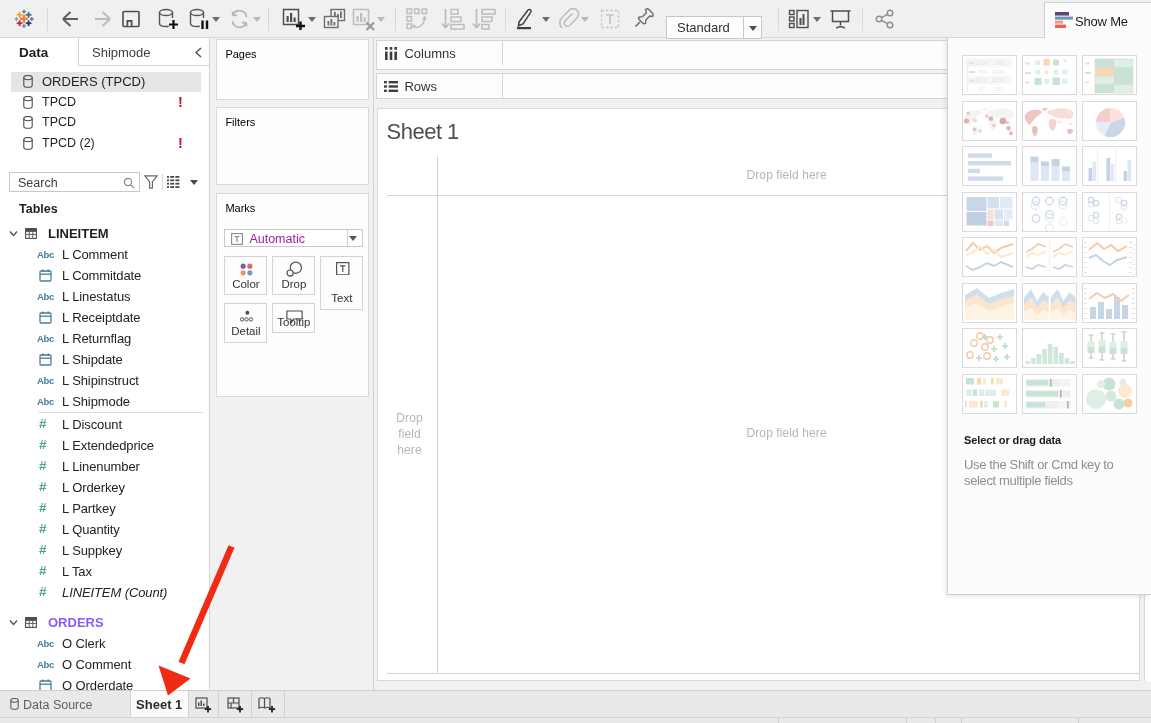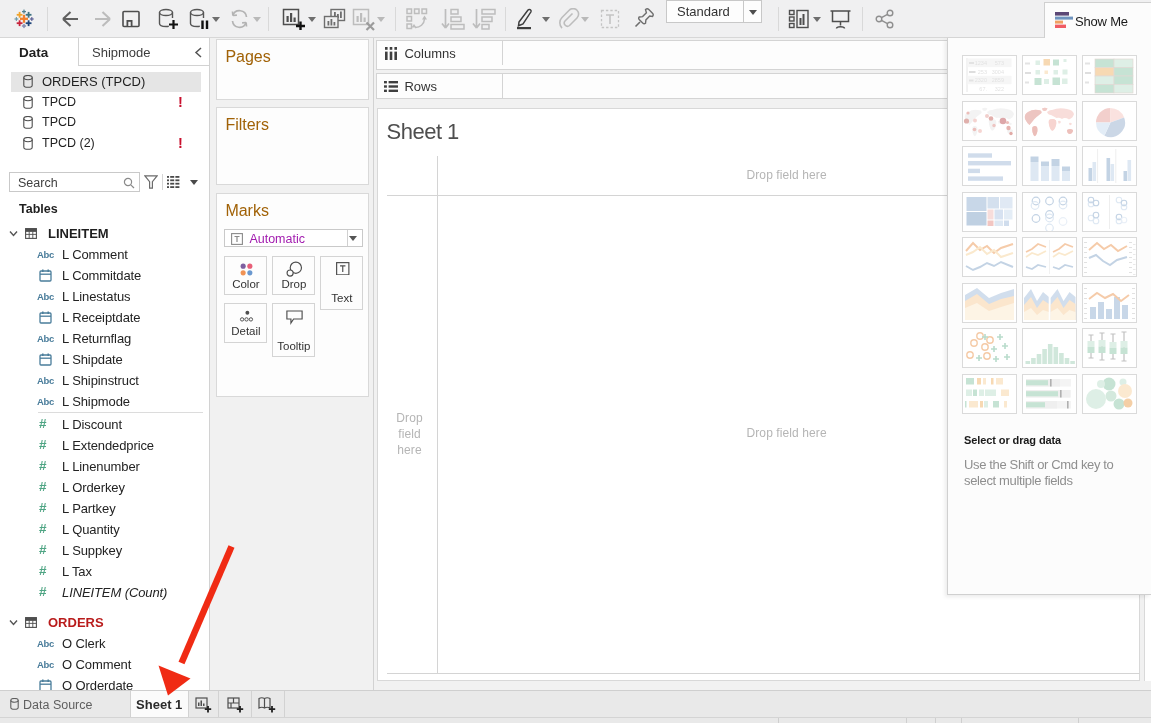--- a/index.html
+++ b/index.html
@@ -9,21 +9,21 @@
 #toolbar { left:0; top:0; width:1151px; height:38px; background:#f0f0f1; border-bottom:1px solid #d7d7d7; }
 .tsep { position:absolute; top:7px; width:1px; height:24px; background:#d9d9d9; }
 .caret { position:absolute; width:0; height:0; border-left:4px solid transparent; border-right:4px solid transparent; border-top:5px solid #6e6e6e; }
 .caret.lt { border-top-color:#b9b9b9; }
 #leftpanel { left:0; top:38px; width:210px; height:652px; background:#fff; }
 #vsep1 { left:209px; top:38px; width:1px; height:652px; background:#d2d2d2; }
 #midcol { left:210px; top:38px; width:164px; height:652px; background:#f1f1f1; }
 #vsep2 { left:373px; top:38px; width:1px; height:652px; background:#d2d2d2; }
 #canvasarea { left:374px; top:38px; width:777px; height:652px; background:#f1f1f1; }
 .card { position:absolute; background:#fdfdfd; border:1px solid #d9d9d9; }
-.cardlabel { position:absolute; font-size:16px; color:#a16207; }
+.cardlabel { position:absolute; font-size:11px; color:#000000; }
 #tabbar { left:0; top:690px; width:1151px; height:27px; background:#e9e9e9; border-top:1px solid #cfcfcf; }
 #statusbar { left:0; top:717px; width:1151px; height:6px; background:#e9e9e9; border-top:1px solid #d4d4d4; }
 .ssep { position:absolute; top:0px; width:1px; height:6px; background:#cfcfcf; }
 .tbsep { position:absolute; top:0; width:1px; height:26px; background:#d2d2d2; }
 #showme { left:947px; top:38px; width:204px; height:557px; background:#fcfcfc; border-left:1px solid #d0d0d0; border-bottom:1px solid #d0d0d0; box-shadow:-2px 2px 4px rgba(0,0,0,0.08); }
 #showmebtn { left:1044px; top:2px; width:107px; height:36px; background:#fcfcfc; border-left:1px solid #d0d0d0; border-top:1px solid #d0d0d0; }
 .thumb { position:absolute; width:55px; height:40px; background:#fff; border:1px solid #dadada; }
 .thumb svg { opacity:0.78; }
 .fieldrow { position:absolute; left:0; width:209px; height:21px; font-size:13px; color:#232323; }
 .fieldrow .nm { position:absolute; left:62px; top:3px; letter-spacing:-0.1px; }
@@ -114,21 +114,21 @@
  </div>
  <div class="abs mkbtn" style="left:7px;top:109px;width:43px;height:39.5px">
   <svg class="abs" style="left:14px;top:6px" width="15" height="13.5" viewBox="0 0 17 15">
           <circle cx="9.5" cy="3" r="2.2" fill="#4e4e4e"></circle>
           <circle cx="3.5" cy="10.5" r="1.9" fill="none" stroke="#4e4e4e" stroke-width="1.1"></circle>
           <circle cx="8.5" cy="10.5" r="1.9" fill="none" stroke="#4e4e4e" stroke-width="1.1"></circle>
           <circle cx="13.5" cy="10.5" r="1.9" fill="none" stroke="#4e4e4e" stroke-width="1.1"></circle>
         </svg>
   <div class="mklbl">Detail</div>
  </div>
- <div class="abs mkbtn" style="left:55px;top:109px;width:43px;height:54px">
+ <div class="abs mkbtn" style="left:55px;top:109px;width:43px;height:30px">
   <svg class="abs" style="left:13px;top:6px" width="17" height="14.5" viewBox="0 0 19 16">
           <path d="M1 1 H18 V10 H8.5 L5.5 14.5 V10 H1 Z" fill="none" stroke="#4e4e4e" stroke-width="1.3"></path>
         </svg>
   <div class="mklbl">Tooltip</div>
  </div>
 </div>
 </div>
 <div class="abs" id="toolbar">
 <svg class="abs" style="left:12px;top:7px" width="24" height="24" viewBox="0 0 24 24">
       <rect x="10.85" y="7.80" width="2.3" height="8" fill="#f2802f"></rect>
@@ -244,21 +244,21 @@
 </svg>
 <div class="caret lt" style="left:581px;top:17px"></div>
 <svg class="abs" style="left:600px;top:9px" width="20" height="20" viewBox="0 0 20 20">
  <rect x="1.5" y="1.5" width="17" height="17" fill="none" stroke="#c4c4c4" stroke-width="1.3" stroke-dasharray="2.4 2"></rect>
  <path d="M6 6 h8 M10 6 v9" stroke="#c4c4c4" stroke-width="1.6" fill="none"></path>
 </svg>
 <svg class="abs" style="left:633px;top:8px" width="21" height="22" viewBox="0 0 21 22">
  <path d="M12.5 1.5 c1,-0.8 2.5,-0.8 3.3,0 l3.7 3.7 c0.8,0.8 0.8,2.3 0,3.3 l-2.8,-0.4 -3.8,3.8 -0.4,3.4 c-1,0.8 -2,0.6 -2.8,-0.2 l-3.3,-3.3 c-0.8,-0.8 -1,-1.8 -0.2,-2.8 l3.4,-0.4 3.8,-3.8 z" fill="none" stroke="#6e6e6e" stroke-width="1.4"></path>
  <path d="M7 14 L2.5 18.5" stroke="#6e6e6e" stroke-width="1.6" fill="none"></path>
 </svg>
-<div class="abs" style="left:666px;top:0;width:96px;height:23px;background:#fdfdfd;border:1px solid #c8c8c8">
+<div class="abs" style="left:666px;top:16px;width:96px;height:23px;background:#fdfdfd;border:1px solid #c8c8c8">
  <div class="abs" style="left:10px;top:3px;font-size:13px;color:#333">Standard</div>
  <div class="abs" style="left:76px;top:0;width:1px;height:21px;background:#c8c8c8"></div>
  <div class="caret" style="left:82px;top:9px;border-top-color:#4e4e4e"></div>
 </div>
 <div class="tsep" style="left:778px"></div>
 <svg class="abs" style="left:788px;top:9px" width="21" height="20" viewBox="0 0 21 20">
  <g fill="none" stroke="#4e4e4e" stroke-width="1.4">
         <rect x="1.5" y="1.5" width="4.5" height="4"></rect>
         <rect x="1.5" y="8" width="4.5" height="4"></rect>
         <rect x="1.5" y="14.5" width="4.5" height="4"></rect>
@@ -439,21 +439,21 @@
       </div>
 <div class="fieldrow" style="top:574px">
         <svg class="abs" style="left:9px;top:7px" width="9" height="7" viewBox="0 0 9 7">
           <path d="M1 1.5 L4.5 5.5 L8 1.5" fill="none" stroke="#555" stroke-width="1.4"></path>
         </svg>
         <svg class="abs" style="left:25px;top:5px" width="12" height="11" viewBox="0 0 12 11">
           <rect x="0.6" y="0.6" width="10.8" height="9.8" fill="none" stroke="#4e4e4e" stroke-width="1.1"></rect>
           <path d="M0.6 3.4 H11.4 M0.6 6.4 H11.4 M4.2 3.4 V10.4 M7.8 3.4 V10.4" stroke="#4e4e4e" stroke-width="0.9"></path>
           <rect x="0.6" y="0.6" width="10.8" height="2.8" fill="#4e4e4e"></rect>
         </svg>
-        <div class="abs" style="left:48px;top:3px;font-size:13px;font-weight:bold;color:#b91c1c">ORDERS</div>
+        <div class="abs" style="left:48px;top:3px;font-size:13px;font-weight:bold;color:#8b5cf6">ORDERS</div>
       </div>
 <div class="fieldrow" style="top:595px">
         <div class="abcicon">Abc</div>
         <div class="nm" style="">O Clerk</div>
       </div>
 <div class="fieldrow" style="top:616px">
         <div class="abcicon">Abc</div>
         <div class="nm" style="">O Comment</div>
       </div>
 <div class="fieldrow" style="top:637px">

